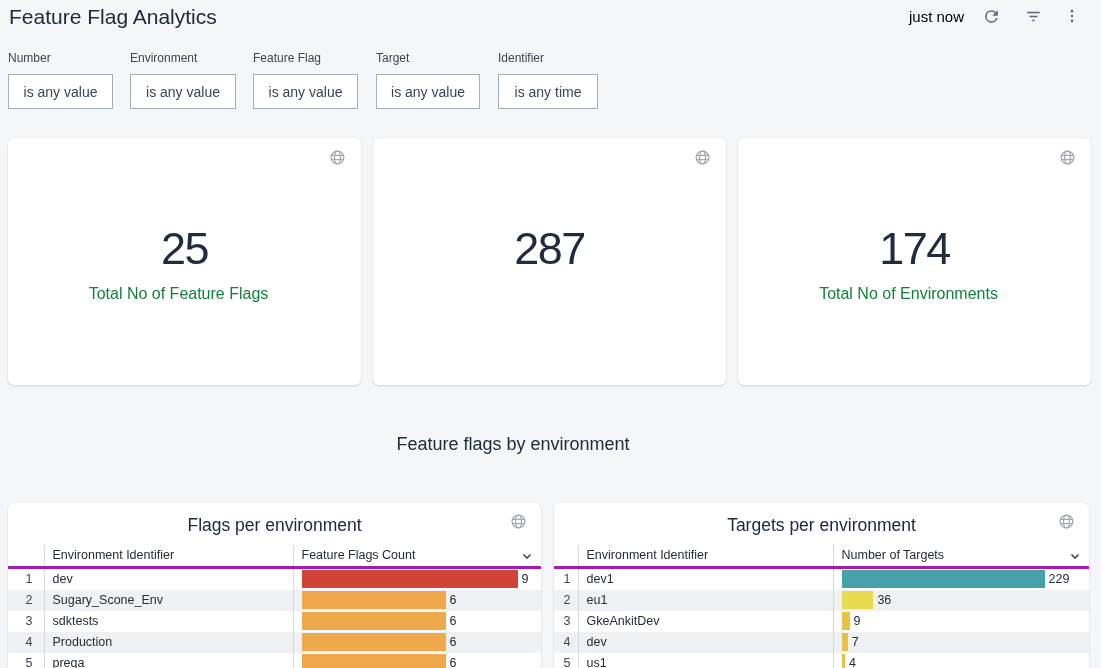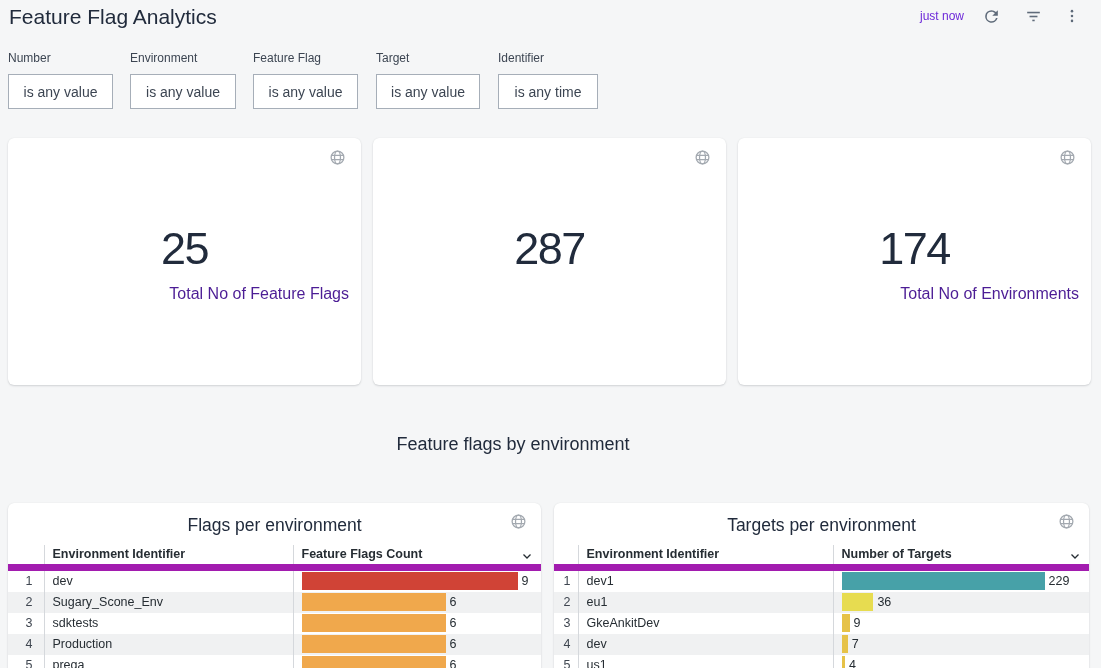--- a/index.html
+++ b/index.html
@@ -13,21 +13,21 @@
   
   .page-title {
     position:absolute; left:9px; top:3px;
     font-size:21px; line-height:28px; font-weight:400;
     color:#212b3c;
   }
   .header-actions {
     position:absolute; top:4px; right:17px;
     display:flex; align-items:center; height:24px; gap:12px;
   }
-  .last-refresh { font-size:12px; color:#6d28d9; }
+  .last-refresh { font-size:15px; color:#000000; }
   .icon-btn {
     width:30px; height:24px; display:flex; align-items:center; justify-content:center;
     cursor:pointer;
   }
   .icon-btn svg { display:block; }
   
   .filters {
     position:absolute; left:8px; top:51px;
     display:flex; gap:17px; align-items:flex-start;
   }
@@ -53,43 +53,43 @@
     box-shadow:0 1px 2px rgba(50,55,64,.18), 0 0 1px rgba(50,55,64,.10);
     position:absolute;
   }
   .kpi-card { width:353px; height:247px; top:138px; }
   .kpi-card .globe { position:absolute; top:11px; right:15px; }
   .kpi-value {
     position:absolute; left:0; right:0; top:84px; text-align:center;
     font-size:45px; line-height:54px; font-weight:400; color:#212b3c; letter-spacing:-1.5px;
   }
   .kpi-label {
-    position:absolute; left:0; right:12px; top:146px; text-align:right;
-    font-size:16px; line-height:20px; color:#4c1d95;
+    position:absolute; left:0; right:12px; top:146px; text-align:center;
+    font-size:16px; line-height:20px; color:#15803d;
   }
   
   .section-title {
     position:absolute; left:0; width:1026px; top:431px; text-align:center;
     font-size:18px; line-height:26px; color:#212b3c;
   }
   
   .table-card { top:503px; height:400px; overflow:hidden; }
   .table-title {
     padding-top:10px; height:42px; text-align:center;
     font-size:17.5px; line-height:24px; color:#212b3c;
   }
   .table-card .globe { position:absolute; top:10px; right:14px; }
   .tgrid { width:100%; border-collapse:collapse; table-layout:fixed; }
   .tgrid th, .tgrid td {
     font-size:12.5px; height:21px; padding:0; vertical-align:middle;
     white-space:nowrap; overflow:hidden;
   }
   .tgrid thead th {
-    height:22px; font-weight:700; text-align:left; color:#262d33;
-    border-bottom:7px solid #a21caf; position:relative;
+    height:22px; font-weight:400; text-align:left; color:#262d33;
+    border-bottom:3px solid #a21caf; position:relative;
   }
   .col-env, .col-val { border-left:1px solid #d5d8dc; padding-left:8px !important; }
   .col-num { text-align:right !important; padding-right:11px !important; color:#3f4650; }
   tbody tr.alt { background:#f0f1f2; }
   .bar-cell { display:flex; align-items:center; height:21px; }
   .bar { height:18px; flex:0 0 auto; }
   .bar-label { margin-left:4px; font-size:12.5px; color:#262d33; }
   .sort-chevron { position:absolute; right:7px; top:4px; }
   .t-right .col-num { padding-right:7px !important; }
   

